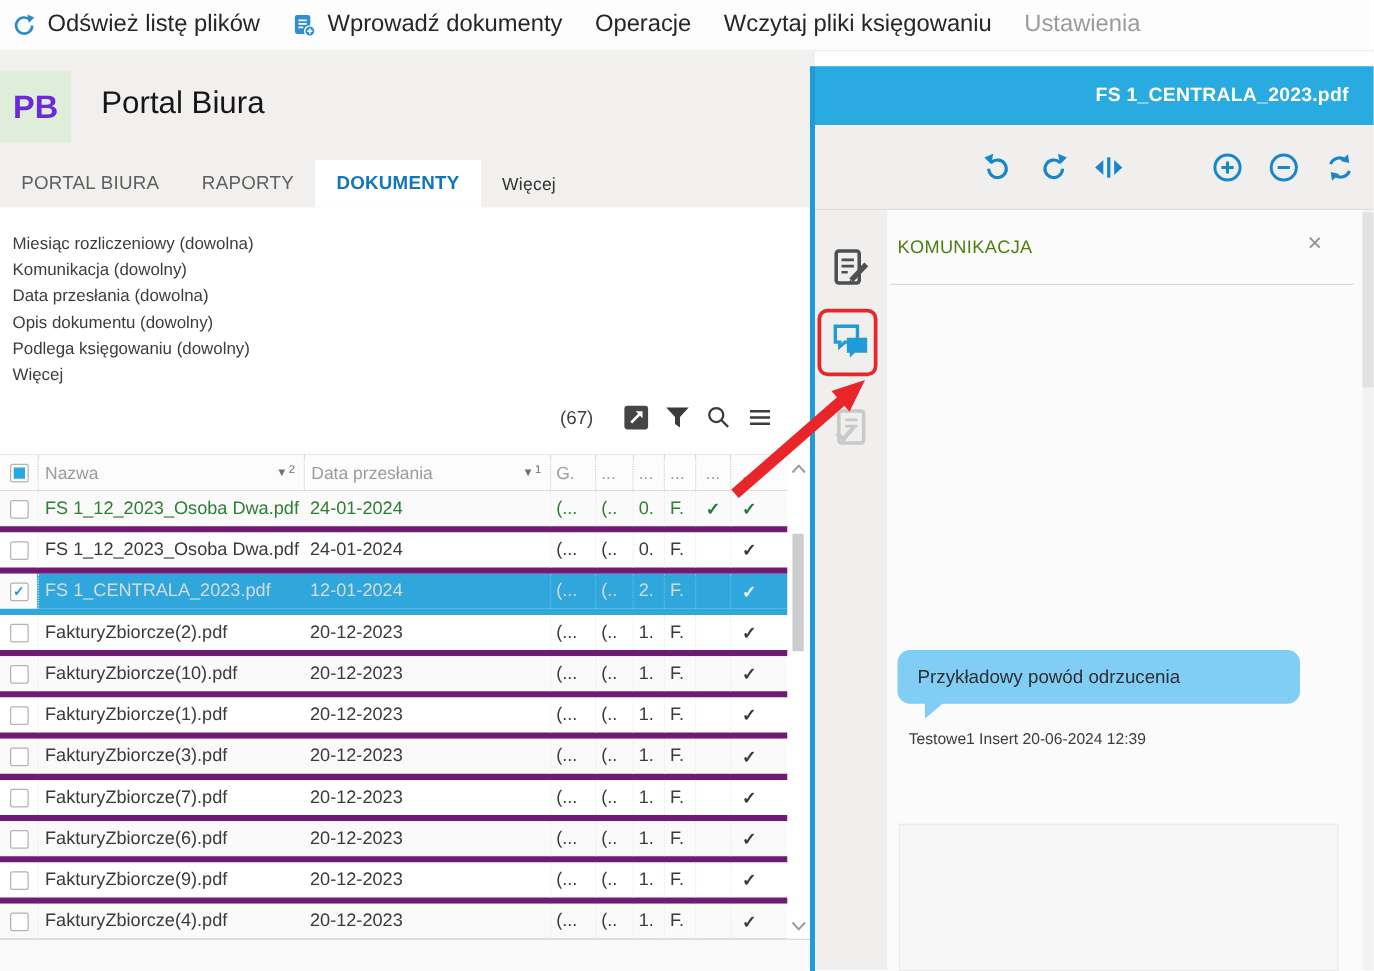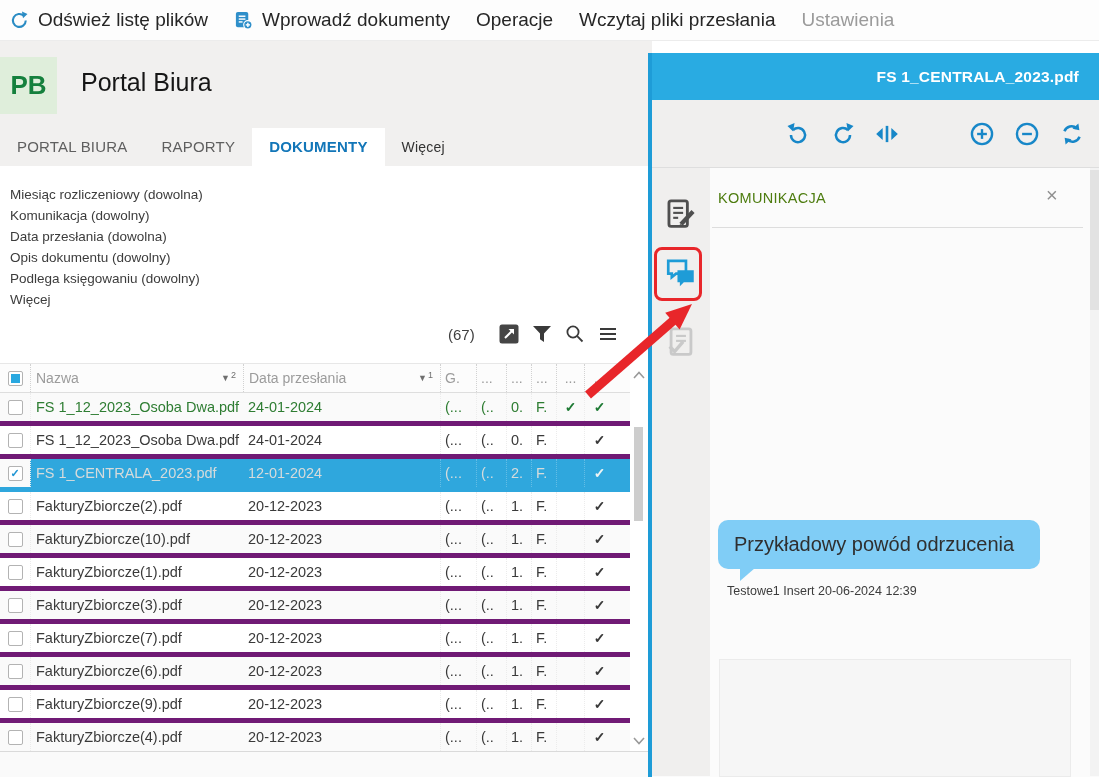--- a/index.html
+++ b/index.html
@@ -9,21 +9,21 @@
 
   
   .top-toolbar{position:absolute;left:0;top:0;width:1099px;height:41px;background:#fdfdfd;
     border-bottom:1px solid #ececec;display:flex;align-items:center;padding-left:10px;z-index:3}
   .tb-item{display:flex;align-items:center;gap:9px;margin-right:26px;font-size:19px;color:#262626;cursor:pointer}
   .tb-item.disabled{color:#9b9b9b}
   .tb-ico{width:19px;height:19px;display:block;color:#2b8cc4}
 
   
   .left{position:absolute;left:0;top:41px;width:648px;height:736px;background:#f1f0ef}
-  .logo{position:absolute;left:0;top:16px;width:57px;height:57px;background:#dfeedb;color:#15803d;
+  .logo{position:absolute;left:0;top:16px;width:57px;height:57px;background:#dfeedb;color:#6d28d9;
     font-weight:bold;font-size:26px;display:flex;align-items:center;justify-content:center}
   .app-title{position:absolute;left:81px;top:27px;font-size:25px;color:#161616}
   .tabs{position:absolute;left:0;top:87px;height:38px;display:flex;align-items:stretch}
   .tab{padding:10px 17px 0 17px;font-size:15px;color:#5f5f5f;letter-spacing:.2px;cursor:pointer}
   .tab.active{background:#fff;color:#1276b8;font-weight:bold}
   .tab.more{font-size:14px;color:#333;padding-top:11px}
 
   .left-content{position:absolute;left:0;top:125px;width:648px;height:611px;background:#fff}
   .filters{position:absolute;left:10px;top:18px;list-style:none}
   .filters li{font-size:13.5px;color:#3c3c3c;line-height:21px;cursor:pointer}
@@ -77,21 +77,21 @@
   .rt-ico{position:absolute;top:21px;width:26px;height:26px;color:#1787c8;cursor:pointer}
   .r-body{position:relative;height:608px;display:flex}
   .side-strip{width:58px;background:#f0efee;position:relative;flex-shrink:0}
   .ss-ico{position:absolute;left:12px;width:34px;height:34px;cursor:pointer}
   .annotation-box{position:absolute;left:2px;top:79px;width:48px;height:54px;border:3px solid #e8262a;border-radius:8px;z-index:7}
   .comm{flex:1;position:relative;background:#fbfbfb}
   .comm-title{position:absolute;left:8px;top:22px;font-size:14.5px;font-weight:normal;color:#4d7c0f;letter-spacing:.3px}
   .comm-close{position:absolute;left:336px;top:16px;font-size:20px;color:#8f8f8f;cursor:pointer}
   .comm-hr{position:absolute;left:2px;top:59px;width:371px;border-top:1px solid #ddd}
   .bubble{position:absolute;left:8px;top:352px;width:322px;background:#80cdf6;border-radius:10px;
-    padding:13px 16px;font-size:20px;color:#2f2f2f}
+    padding:13px 16px;font-size:15px;color:#2f2f2f}
   .bubble:after{content:"";position:absolute;left:22px;bottom:-12px;width:0;height:0;
     border-left:15px solid #80cdf6;border-bottom:13px solid transparent}
   .bubble-meta{position:absolute;left:17px;top:416px;font-size:12.5px;color:#3c3c3c}
   .comm-input{position:absolute;left:9px;top:491px;width:352px;height:118px;background:#f6f6f6;border:1px solid #ebebeb;cursor:text}
   .v-scrollbar{position:absolute;right:0;top:0;width:9px;height:100%;background:#f3f3f3}
   .v-thumb{position:absolute;left:0;top:2px;width:9px;height:140px;background:#e2e2e2;cursor:grab}
 
   .annotation-arrow{position:absolute;left:573px;top:285px;width:140px;height:120px;z-index:50;pointer-events:none}
 </style>
 </head>
@@ -116,21 +116,21 @@
         <circle cx="14.6" cy="14.6" r="4.4" fill="#2f8fca" stroke="#fff" stroke-width="1.2"></circle>
         <line x1="12.4" y1="14.6" x2="16.8" y2="14.6" stroke="#fff" stroke-width="1.5"></line>
         <line x1="14.6" y1="12.4" x2="14.6" y2="16.8" stroke="#fff" stroke-width="1.5"></line>
       </svg>
       <span>Wprowadź dokumenty</span>
     </div>
     <div class="tb-item">
       <span>Operacje</span>
     </div>
     <div class="tb-item">
-      <span>Wczytaj pliki przesłania</span>
+      <span>Wczytaj pliki księgowaniu</span>
     </div>
     <div class="tb-item disabled">
       <span>Ustawienia</span>
     </div>
   </div>
 
   <div class="left">
     <div class="logo">PB</div>
     <div class="app-title">Portal Biura</div>
 

